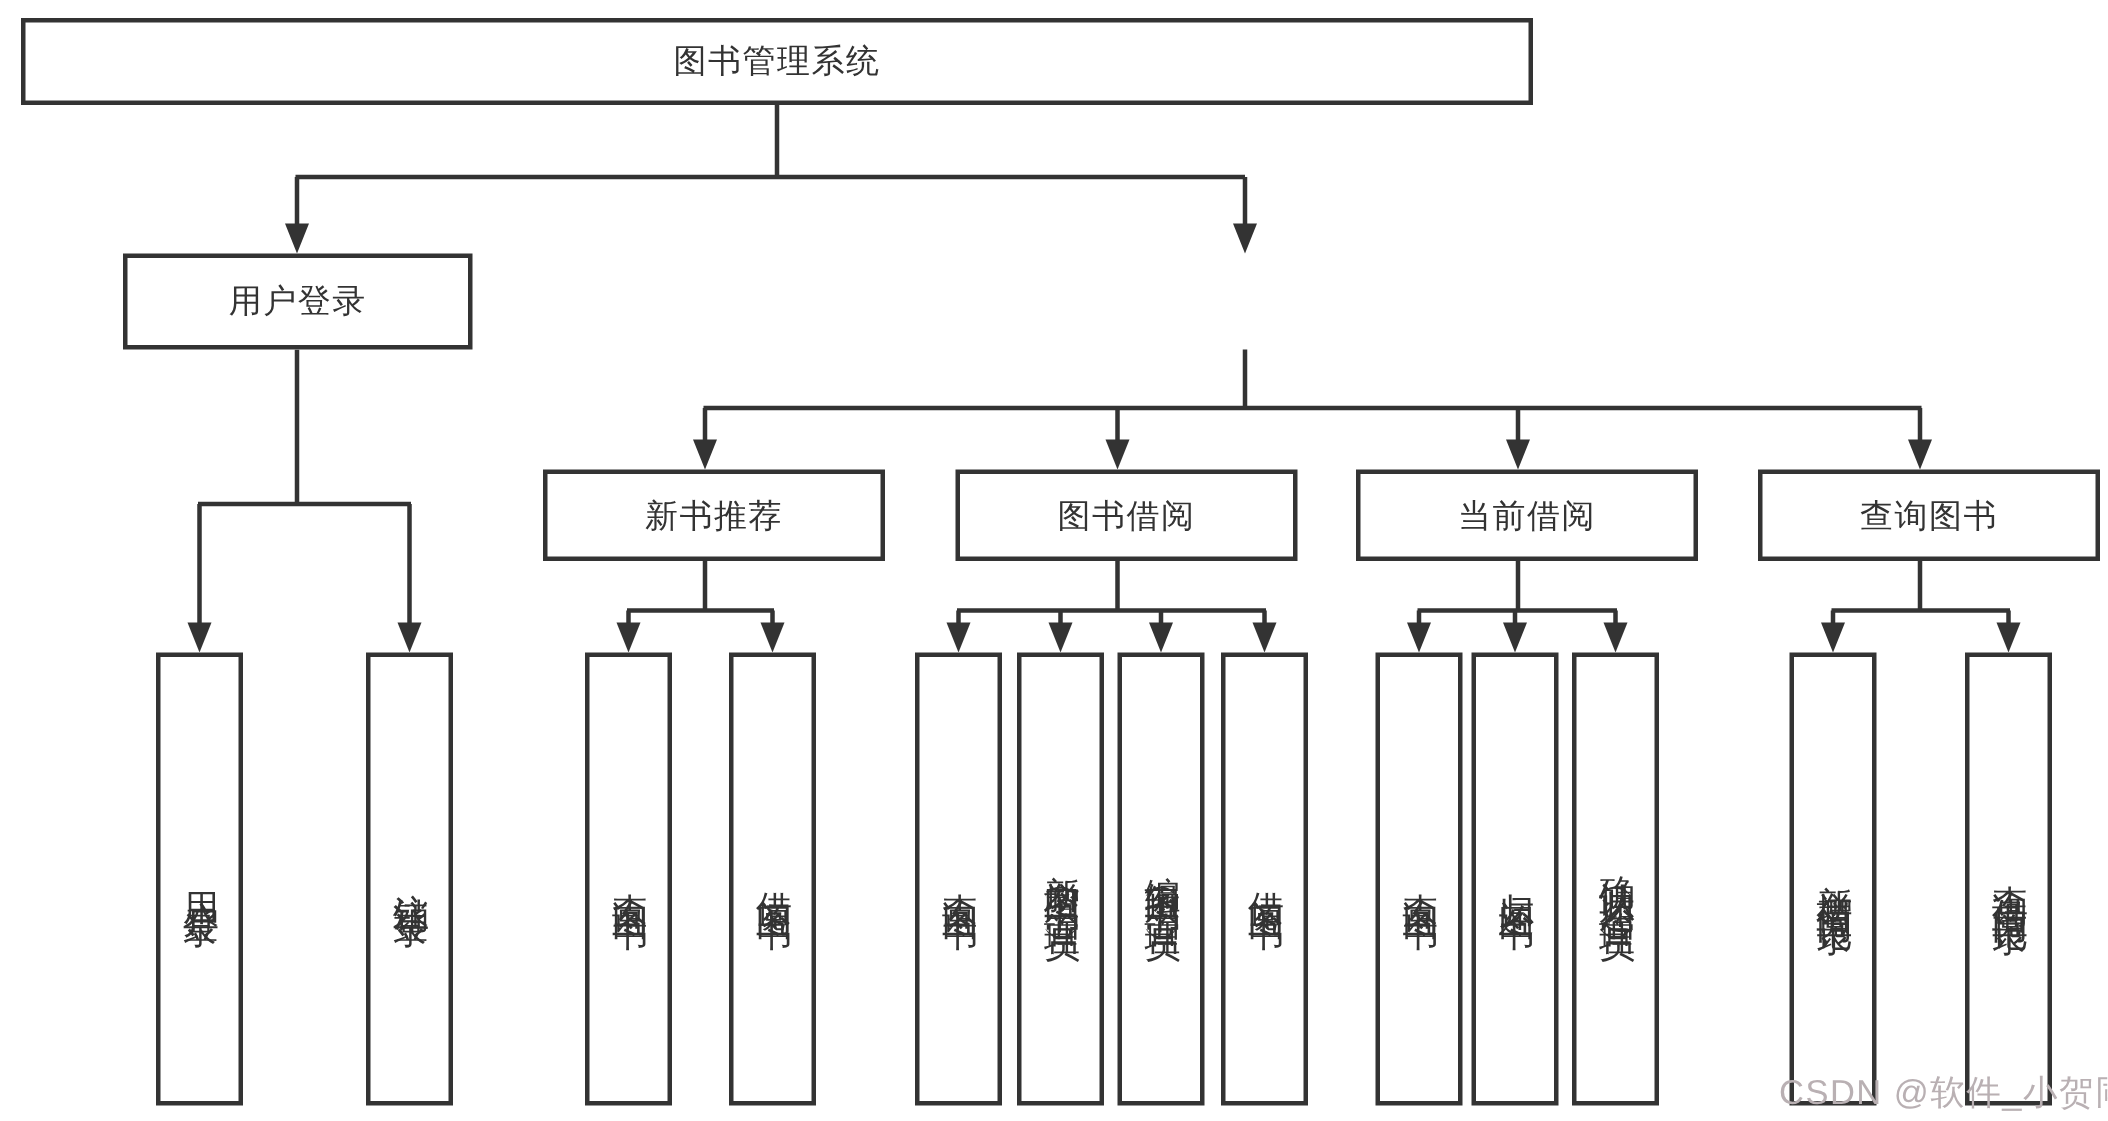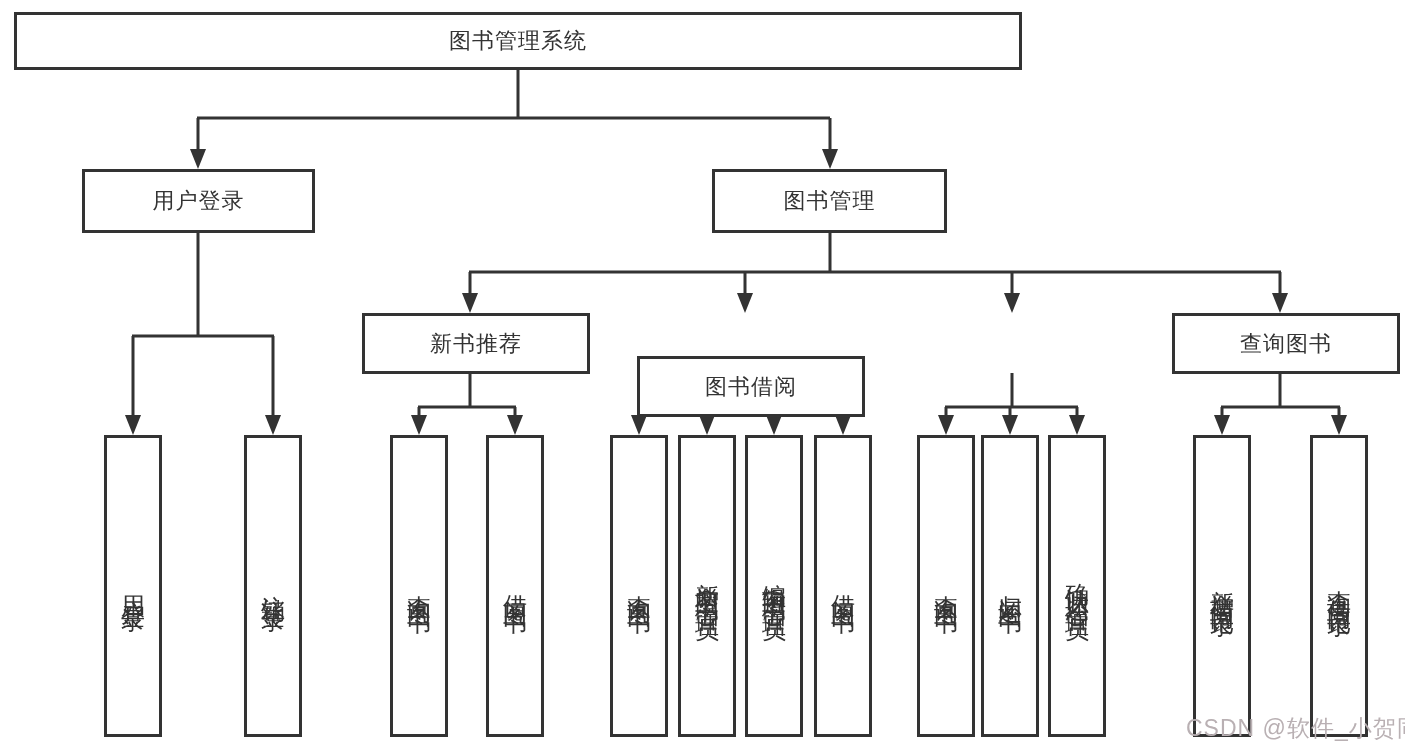--- a/index.html
+++ b/index.html
@@ -22,21 +22,21 @@
     align-items: center;
     justify-content: center;
     text-align: center;
   }
   .hlabel { font-size: 22px; letter-spacing: 1px; }
   .root  { left: 14px;  top: 12px;  width: 1008px; height: 58px; }
   .l2a   { left: 82px;  top: 169px; width: 233px;  height: 64px; }
   .l2b   { left: 712px; top: 169px; width: 235px;  height: 64px; }
   .l3    { top: 313px;  height: 61px; width: 228px; }
   .l3a   { left: 362px; }
-  .l3b   { left: 637px; margin-top: 43px; }
+  .l3b   { left: 637px; }
   .l3c   { left: 904px; }
   .l3d   { left: 1172px; }
   .leaf  { top: 435px; height: 302px; width: 58px; }
   .leaf .vtext {
     writing-mode: vertical-rl;
     text-orientation: mixed;
     font-size: 24px;
     letter-spacing: 5px;
     line-height: 1;
     white-space: nowrap;
@@ -97,29 +97,29 @@
     </g>
   </svg>
 
   <div class="box root hlabel">
     <span>图书管理系统</span>
   </div>
 
   <div class="box l2a hlabel">
     <span>用户登录</span>
   </div>
-  <div class="box l2b hlabel">
-    <span>图书管理</span>
-  </div>
 
   <div class="box l3 l3a hlabel">
     <span>新书推荐</span>
   </div>
   <div class="box l3 l3b hlabel">
     <span>图书借阅</span>
+  </div>
+  <div class="box l3 l3c hlabel">
+    <span>当前借阅</span>
   </div>
   <div class="box l3 l3d hlabel">
     <span>查询图书</span>
   </div>
 
   <div class="box leaf lf0">
     <span class="vtext">用户登录</span>
   </div>
   <div class="box leaf lf1">
     <span class="vtext">注销登录</span>

